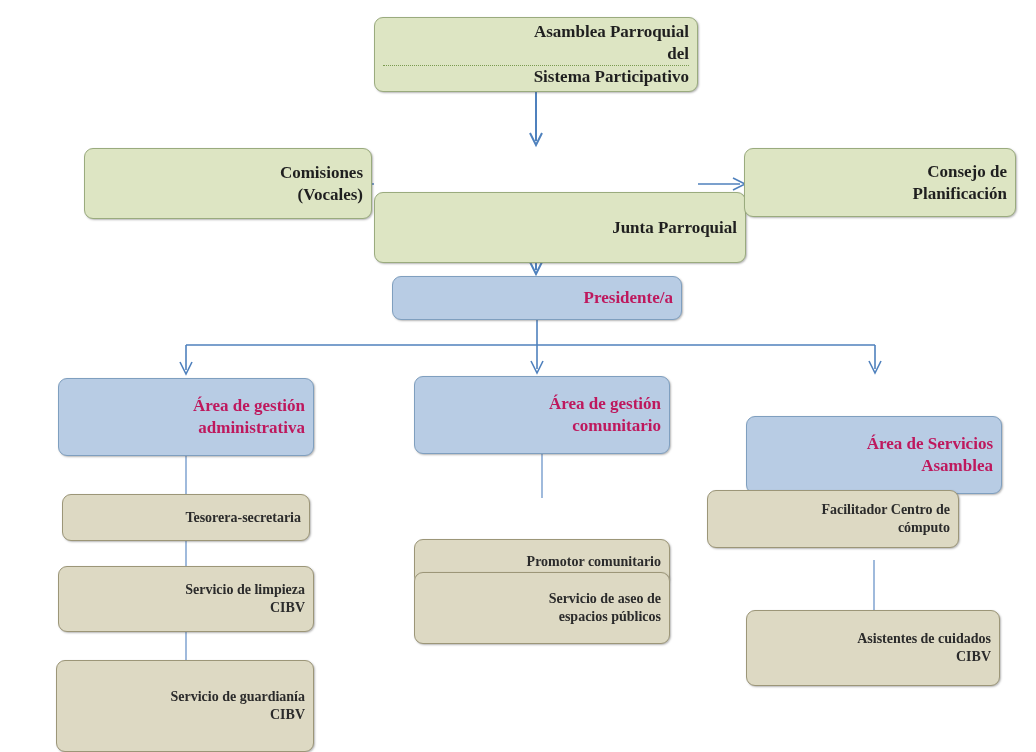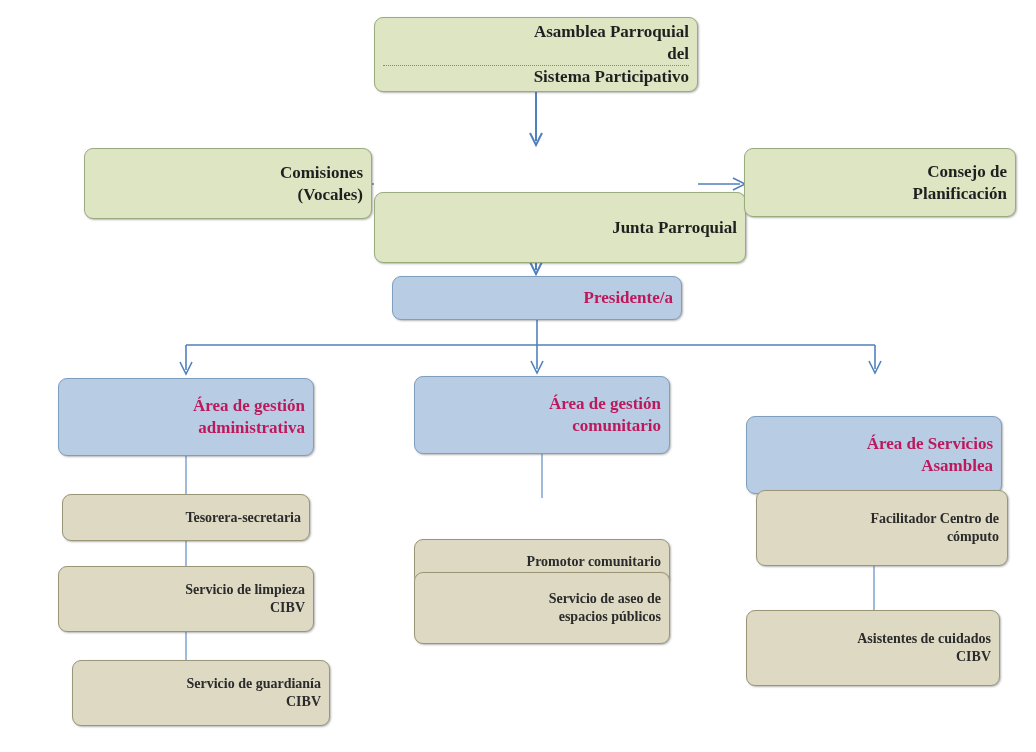--- a/index.html
+++ b/index.html
@@ -189,39 +189,39 @@
     <span>Tesorera-secretaria</span>
   </div>
 
   <div class="node tan" style="left:58px; top:566px; width:256px; height:66px;padding-left:32px;">
     <span>
       <span>Servicio de  limpieza</span>
       <span>CIBV</span>
     </span>
   </div>
 
-  <div class="node tan" style="left:72px; top:660px; width:258px; height:66px;">
+  <div class="node tan" style="left:56px; top:660px; width:258px; height:92px;">
     <span>
       <span>Servicio de guardianía</span>
       <span>CIBV</span>
     </span>
   </div>
 
   <div class="node tan" style="left:414px; top:498px; width:256px; height:46px;margin-top:41px;">
     <span>Promotor comunitario</span>
   </div>
 
   <div class="node tan" style="left:414px; top:572px; width:256px; height:72px;">
     <span>
       <span>Servicio de aseo de</span>
       <span>espacios públicos</span>
     </span>
   </div>
 
-  <div class="node tan" style="left:756px; top:490px; width:252px; height:76px;">
+  <div class="node tan" style="left:707px; top:490px; width:252px; height:58px;">
     <span>
       <span>Facilitador Centro de</span>
       <span>cómputo</span>
     </span>
   </div>
 
   <div class="node tan" style="left:746px; top:610px; width:254px; height:76px;">
     <span>
       <span>Asistentes de cuidados</span>
       <span>CIBV</span>

